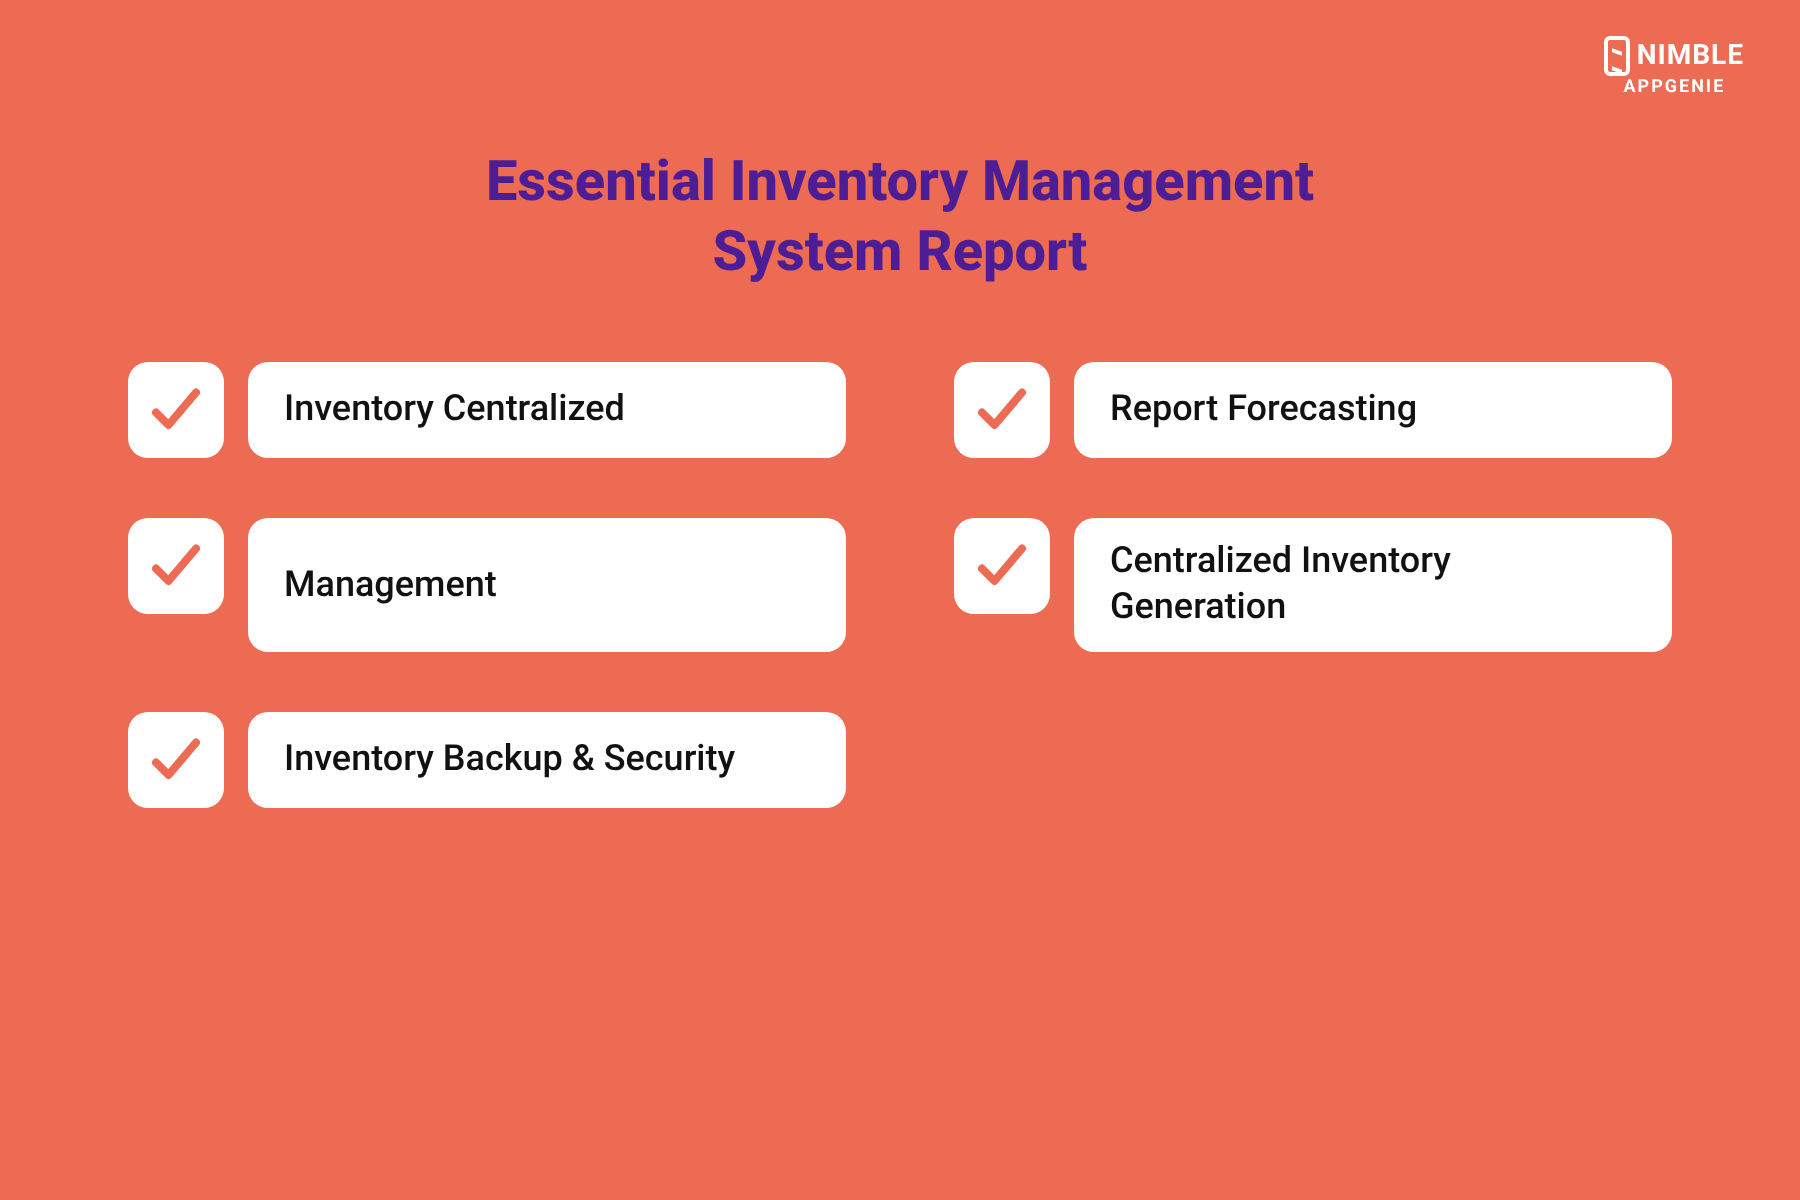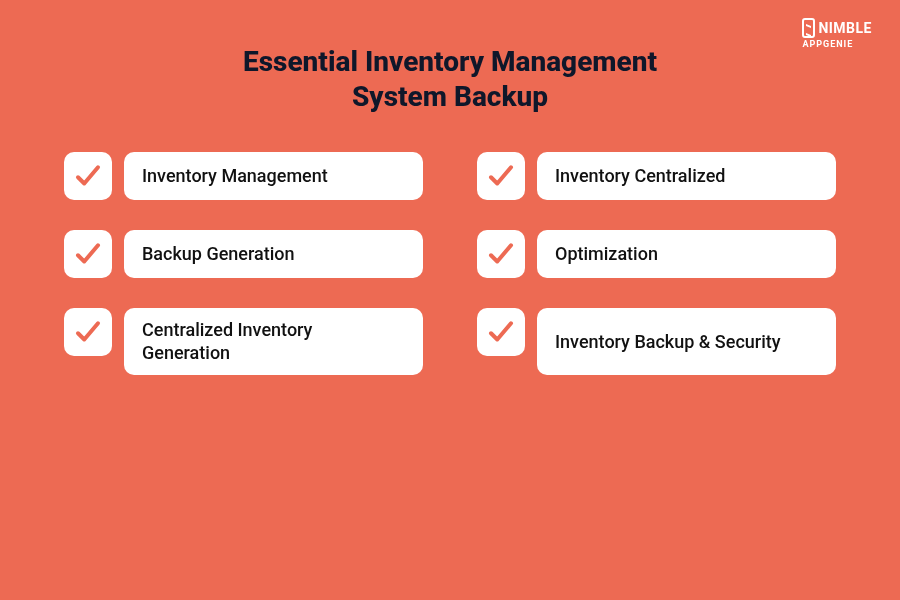--- a/index.html
+++ b/index.html
@@ -11,21 +11,21 @@
     position: relative;
     overflow: hidden;
   }
   .logo {
     position: absolute;
     top: 18px;
     right: 28px;
     color: #fff;
     font-weight: 700;
     font-size: 14px;
-    text-align: left;
+    text-align: center;
     line-height: 1.05;
     letter-spacing: 0.5px;
   }
   .logo .brand { display: flex; align-items: center; gap: 3px; }
   .logo .mark {
     width: 13px; height: 20px;
     border: 2px solid #fff;
     border-radius: 3px;
     position: relative;
   }
@@ -33,26 +33,26 @@
     content: "";
     position: absolute;
     left: 2px; right: 2px; top: 5px;
     height: 7px;
     border-top: 2px solid #fff;
     border-bottom: 2px solid #fff;
     transform: skewY(20deg);
   }
   .logo .sub { font-size: 9px; font-weight: 700; letter-spacing: 1px; margin-top: 2px; }
   .title {
-    color: #0f172a;
+    color: #4c1d95;
     text-align: center;
     font-weight: 800;
     font-size: 28px;
     line-height: 1.25;
-    padding-top: 44px;
+    padding-top: 73px;
     padding-bottom: 38px;
   }
   .grid {
     display: grid;
     grid-template-columns: 1fr 1fr;
     column-gap: 54px;
     row-gap: 30px;
     padding: 0 64px;
   }
   .item {
@@ -92,61 +92,53 @@
 <div class="logo">
   <div class="brand">
     <span class="mark"></span>
     <span>NIMBLE</span>
   </div>
   <div class="sub">APPGENIE</div>
 </div>
 
 <h1 class="title">
   <span>Essential Inventory Management</span><br>
-  <span>System Backup</span>
+  <span>System Report</span>
 </h1>
 
 <div class="grid">
 
-  <div class="item">
-    <div class="checkbox">
-      <svg viewBox="0 0 24 24" fill="none" stroke="#ed6a53" stroke-width="3.2" stroke-linecap="round" stroke-linejoin="round">
-          <path d="M4 13 L9 18 L20 5"></path>
-        </svg>
-    </div>
-    <div class="label">Inventory Management</div>
-  </div>
 
 
   <div class="item">
     <div class="checkbox">
       <svg viewBox="0 0 24 24" fill="none" stroke="#ed6a53" stroke-width="3.2" stroke-linecap="round" stroke-linejoin="round">
           <path d="M4 13 L9 18 L20 5"></path>
         </svg>
     </div>
     <div class="label">Inventory Centralized</div>
   </div>
 
   <div class="item">
     <div class="checkbox">
       <svg viewBox="0 0 24 24" fill="none" stroke="#ed6a53" stroke-width="3.2" stroke-linecap="round" stroke-linejoin="round">
           <path d="M4 13 L9 18 L20 5"></path>
         </svg>
     </div>
-    <div class="label">Backup Generation</div>
+    <div class="label">Report Forecasting</div>
   </div>
 
 
   <div class="item">
     <div class="checkbox">
       <svg viewBox="0 0 24 24" fill="none" stroke="#ed6a53" stroke-width="3.2" stroke-linecap="round" stroke-linejoin="round">
           <path d="M4 13 L9 18 L20 5"></path>
         </svg>
     </div>
-    <div class="label">Optimization</div>
+    <div class="label">Management</div>
   </div>
 
   <div class="item">
     <div class="checkbox">
       <svg viewBox="0 0 24 24" fill="none" stroke="#ed6a53" stroke-width="3.2" stroke-linecap="round" stroke-linejoin="round">
           <path d="M4 13 L9 18 L20 5"></path>
         </svg>
     </div>
     <div class="label">Centralized Inventory Generation</div>
   </div>

